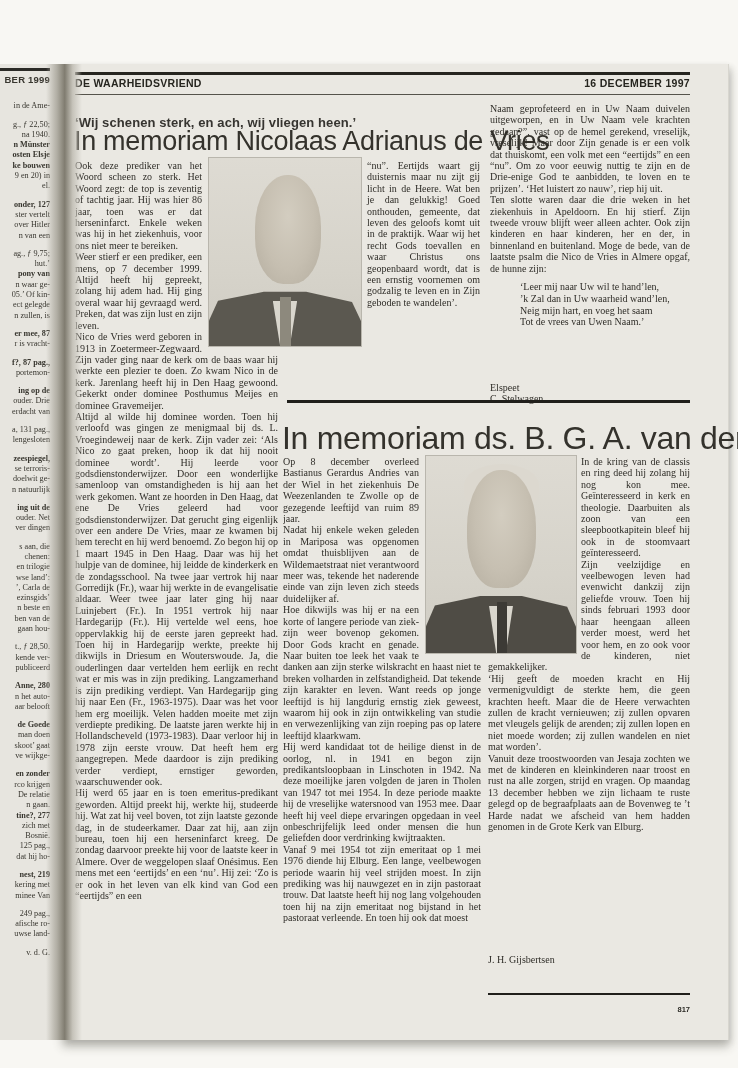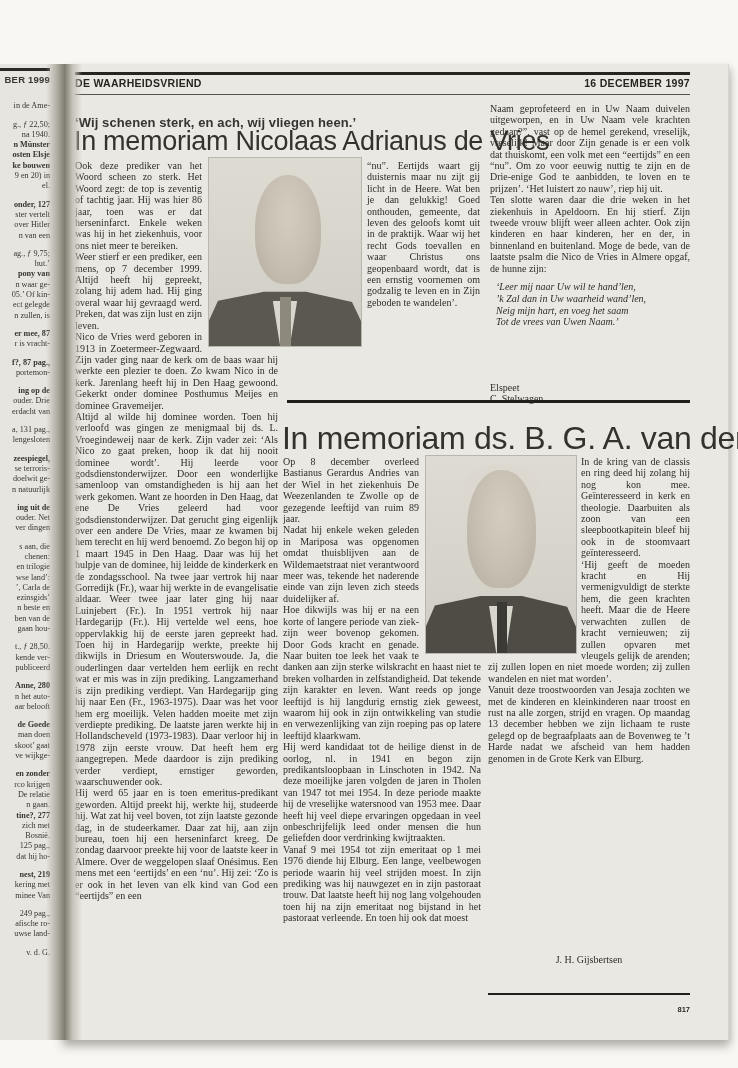--- a/index.html
+++ b/index.html
@@ -44,25 +44,25 @@
   .a1c1{left:13px;top:96px;width:203px;height:876px;overflow:hidden;}
   .a1c2{left:225px;top:96px;width:193px;height:237px;overflow:hidden;}
   .a1c3{left:428px;top:39px;width:200px;height:276px;overflow:hidden;}
   .a2c1{left:221px;top:392px;width:198px;height:530px;overflow:hidden;}
   .a2c2{left:426px;top:392px;width:202px;height:494px;overflow:hidden;}
   .sp-r1{float:right;width:76px;height:190px;}
   .sp-l1{float:left;width:80px;height:190px;}
   .sp-r2{float:right;width:62px;height:200px;}
   .sp-l2{float:left;width:93px;height:200px;}
 
-  .poem{margin-top:7px;margin-left:6px;font-style:italic;}
+  .poem{margin-top:7px;margin-left:30px;}
   .poem p{margin:0;line-height:11.8px;text-align:left;}
   .signoff{position:absolute;left:428px;top:318px;width:200px;display:flex;justify-content:space-between;
     font-size:10px;color:#2f2d28;flex-direction:column;}
-  .signature2{position:absolute;left:426px;top:890px;width:202px;text-align:center;font-size:10px;color:#2f2d28;}
+  .signature2{position:absolute;left:426px;top:890px;width:202px;text-align:left;font-size:10px;color:#2f2d28;}
 
   .divider1{position:absolute;left:225px;top:336px;width:403px;height:3px;background:#201f1b;}
   .divider2{position:absolute;left:426px;top:929px;width:202px;height:2px;background:#201f1b;}
 
   .pageno{position:absolute;left:596px;top:941px;width:32px;text-align:right;
     font-family:Liberation Sans, sans-serif;font-weight:700;font-size:7.5px;color:#2b2a25;}
 
   
   .photo{position:absolute;overflow:hidden;background:linear-gradient(180deg,#dedbd3 0%,#d6d3ca 60%,#cfccc3 100%);
     border:1px solid #b9b6ad;}
@@ -225,20 +225,21 @@
     <div class="sp-r2"></div>
   <p>Op 8 december overleed Bastianus Gerardus Andries van der Wiel in het ziekenhuis De Weezenlanden te Zwolle op de gezegende leeftijd van ruim 89 jaar.</p>
       <p>Nadat hij enkele weken geleden in Mariposa was opgenomen omdat thuisblijven aan de Wildemaetstraat niet verantwoord meer was, tekende het naderende einde van zijn leven zich steeds duidelijker af.</p>
       <p>Hoe dikwijls was hij er na een korte of langere periode van ziek-zijn weer bovenop gekomen. Door Gods kracht en genade. Naar buiten toe leek het vaak te danken aan zijn sterke wilskracht en haast niet te breken volharden in zelfstandigheid. Dat tekende zijn karakter en leven. Want reeds op jonge leeftijd is hij langdurig ernstig ziek geweest, waarom hij ook in zijn ontwikkeling van studie en verwezenlijking van zijn roeping pas op latere leeftijd klaarkwam.</p>
       <p>Hij werd kandidaat tot de heilige dienst in de oorlog, nl. in 1941 en begon zijn predikantsloopbaan in Linschoten in 1942. Na deze moeilijke jaren volgden de jaren in Tholen van 1947 tot mei 1954. In deze periode maakte hij de vreselijke watersnood van 1953 mee. Daar heeft hij veel diepe ervaringen opgedaan in veel onbeschrijfelijk leed onder mensen die hun geliefden door verdrinking kwijtraakten.</p>
       <p>Vanaf 9 mei 1954 tot zijn emeritaat op 1 mei 1976 diende hij Elburg. Een lange, veelbewogen periode waarin hij veel strijden moest. In zijn prediking was hij nauwgezet en in zijn pastoraat trouw. Dat laatste heeft hij nog lang volgehouden toen hij na zijn emeritaat nog bijstand in het pastoraat verleende. En toen hij ook dat moest</p>
     </div>
   <div class="col a2c2">
     <div class="sp-l2"></div>
       <p>In de kring van de classis en ring deed hij zolang hij nog kon mee. Geïnteresseerd in kerk en theologie. Daarbuiten als zoon van een sleepbootkapitein bleef hij ook in de stoomvaart geïnteresseerd.</p>
+      <p>Zijn veelzijdige en veelbewogen leven had evenwicht dankzij zijn geliefde vrouw. Toen hij sinds februari 1993 door haar heengaan alleen verder moest, werd het voor hem, en zo ook voor de kinderen, niet gemakkelijker.</p>
       <p>‘Hij geeft de moeden kracht en Hij vermenigvuldigt de sterkte hem, die geen krachten heeft. Maar die de Heere verwachten zullen de kracht vernieuwen; zij zullen opvaren met vleugels gelijk de arenden; zij zullen lopen en niet moede worden; zij zullen wandelen en niet mat worden’.</p>
       <p>Vanuit deze troostwoorden van Jesaja zochten we met de kinderen en kleinkinderen naar troost en rust na alle zorgen, strijd en vragen. Op maandag 13 december hebben we zijn lichaam te ruste gelegd op de begraafplaats aan de Bovenweg te ’t Harde nadat we afscheid van hem hadden genomen in de Grote Kerk van Elburg.</p>
     </div>
   <div class="signature2">J. H. Gijsbertsen</div>
 
   <div class="divider2"></div>
 
   <div class="pageno">817</div>
 </div>
 

